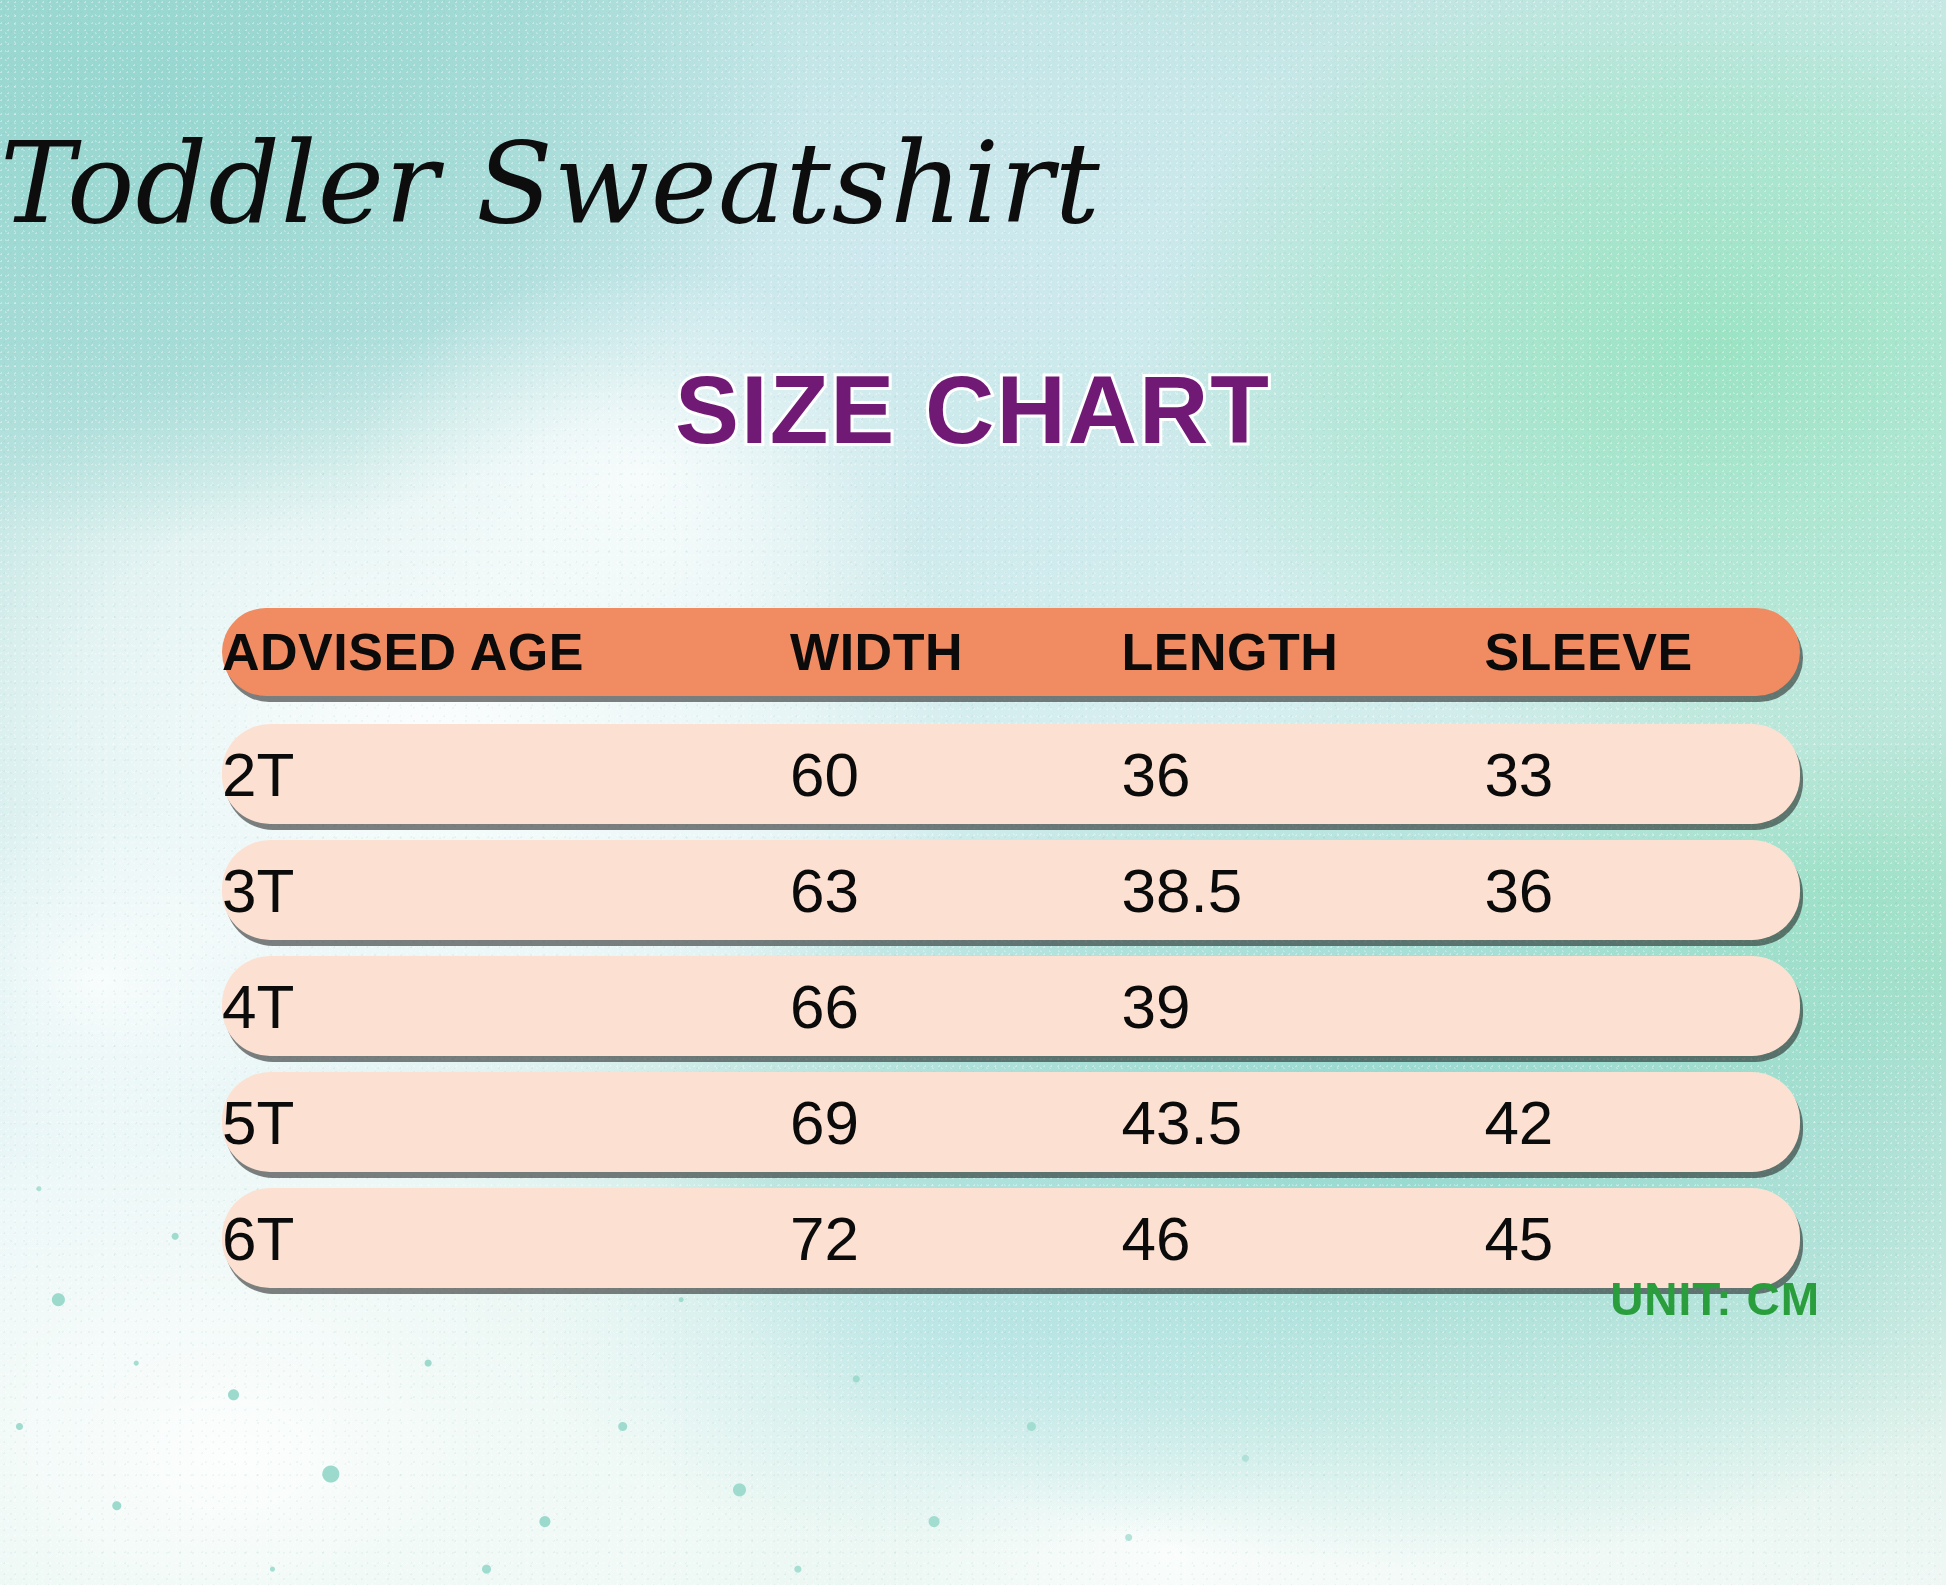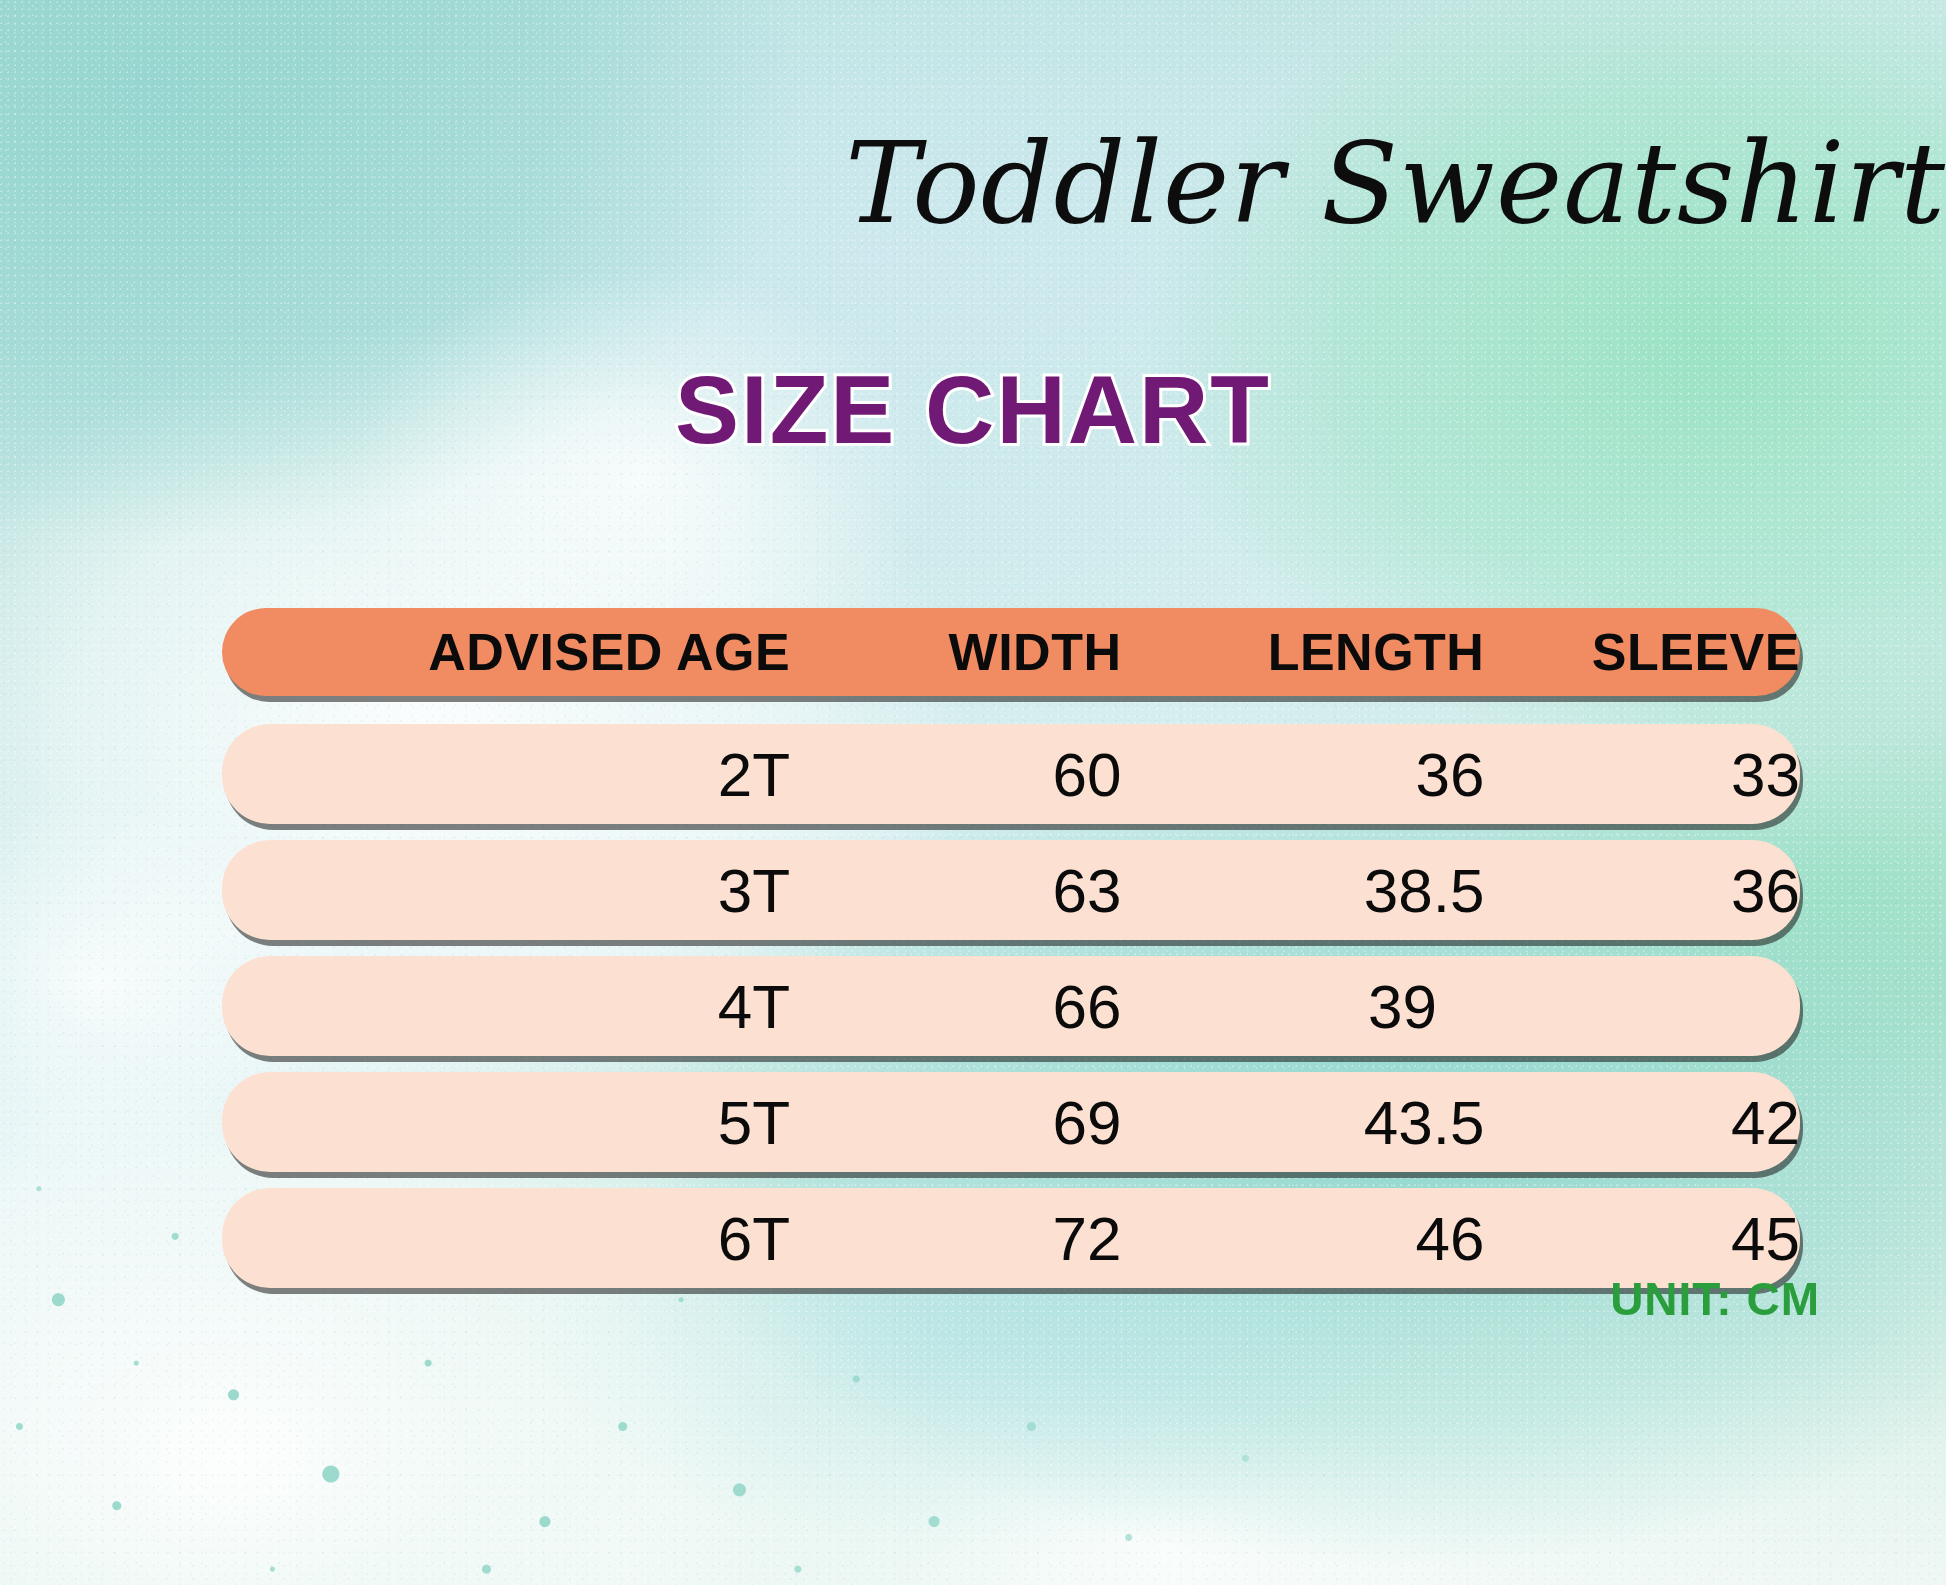--- a/index.html
+++ b/index.html
@@ -84,29 +84,28 @@
       radial-gradient(circle at 64% 92%, rgba(150,216,202,0.60) 0 3px, transparent 4px),
       radial-gradient(circle at 50% 80%, rgba(150,216,202,0.55) 0 2px, transparent 3px);
   }
 
   
   .title {
     position: absolute;
     left: 0;
     right: 0;
     top: 118px;
-    text-align: right;
+    text-align: left;
     font-family: "DejaVu Serif", serif;
     font-style: italic;
     font-weight: 400;
     font-size: 112px;
     letter-spacing: 1px;
     color: #0d0d0d;
     white-space: nowrap;
-    padding-left: 12px;
   }
 
   .subtitle {
     position: absolute;
     left: 0;
     right: 0;
     top: 355px;
     text-align: center;
     font-family: "Liberation Sans", sans-serif;
     font-weight: 700;
@@ -135,21 +134,21 @@
   }
   .row.header {
     background: #f08b62;
     height: 88px;
     margin-bottom: 28px;
   }
   .row.data {
     background: #fce1d2;
   }
   .cell {
-    text-align: right;
+    text-align: left;
     color: #0b0b0b;
     font-family: "Liberation Sans", sans-serif;
   }
   .row.header .cell {
     font-weight: 700;
     font-size: 52px;
     letter-spacing: 0.5px;
   }
   .row.data .cell {
     font-weight: 400;

